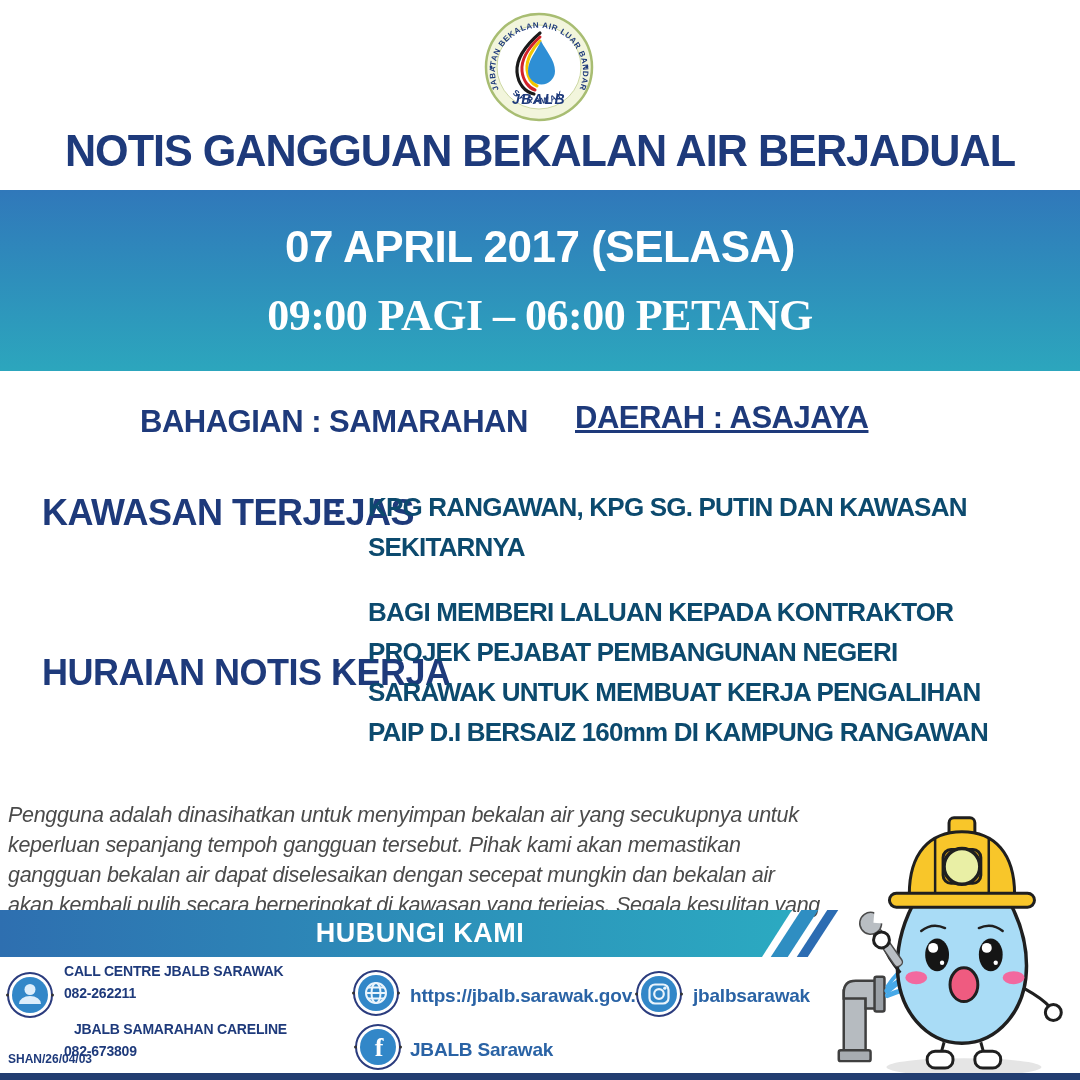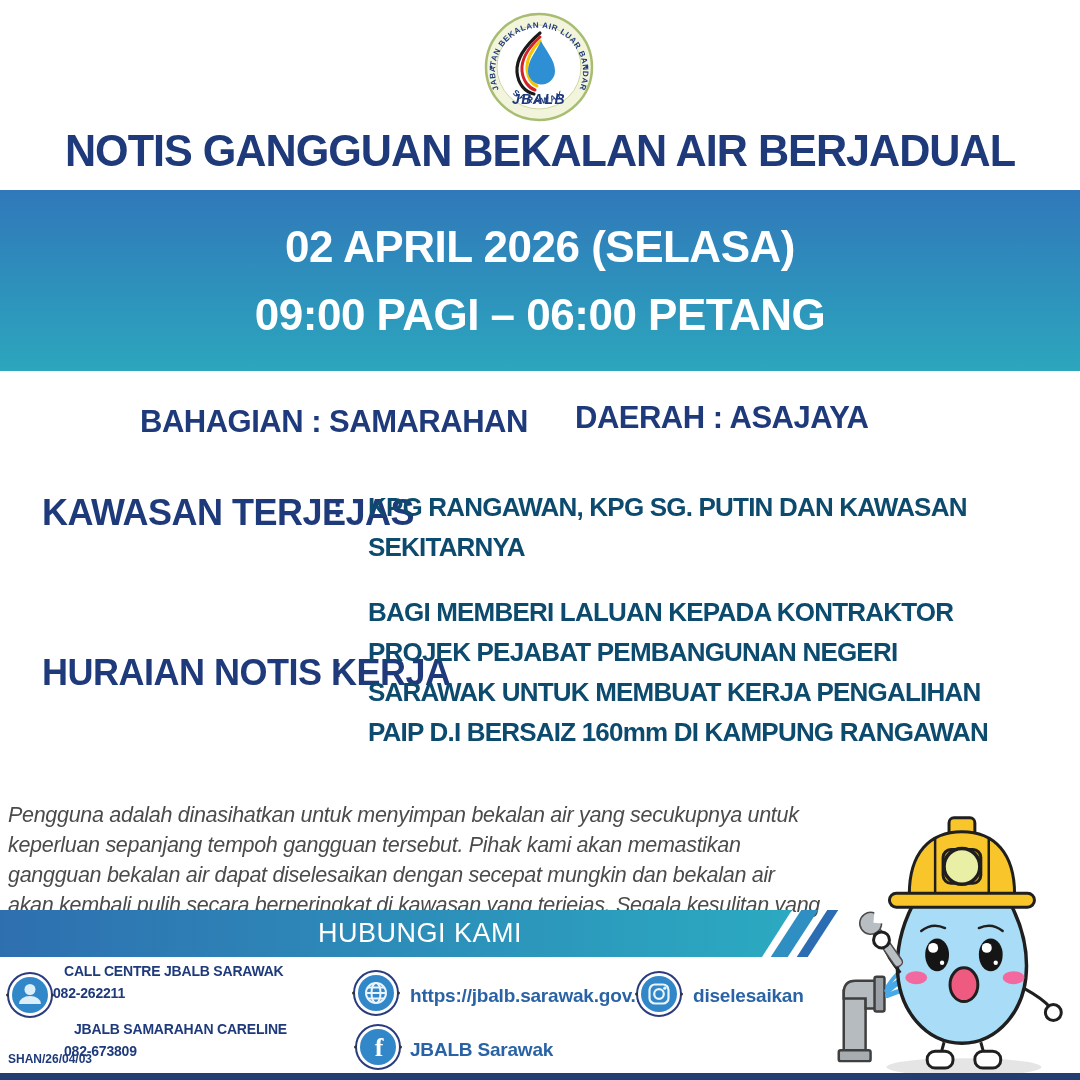--- a/index.html
+++ b/index.html
@@ -18,48 +18,48 @@
   }
 
   
   .banner{
     left:0;top:190px;width:1080px;height:181px;
     background:linear-gradient(180deg,#3078ba 0%,#2ca6bd 100%);
     color:#ffffff;text-align:center;
   }
   .banner .line{font-size:44px;font-weight:bold;letter-spacing:-0.5px;}
   .banner .line1{margin-top:32px;}
-  .banner .line2{margin-top:18px;}
+  .banner .line2{margin-top:18px;font-family:Liberation Serif, serif;}
 
   
   .region-row{top:404px;left:0;width:1080px;height:40px;}
   .region-item{position:absolute;font-size:31px;font-weight:bold;color:#1e3a7b;letter-spacing:-0.5px;white-space:nowrap;}
   .bahagian{left:140px;top:0;}
-  .daerah{left:575px;top:-4px;}
+  .daerah{left:575px;top:-4px;text-decoration:underline;}
 
   
   .field-label{font-size:36px;font-weight:bold;color:#1e3a7b;letter-spacing:-0.5px;white-space:nowrap;}
   .field-colon{font-size:28px;font-weight:bold;color:#1e3a7b;}
   .field-value{font-size:26px;font-weight:bold;color:#0c4a6e;letter-spacing:-0.8px;line-height:40px;width:622px;}
 
   
   .disclaimer{
     left:8px;top:800px;width:815px;
     font-style:italic;font-size:21.5px;line-height:30px;color:#4b4b4b;
     letter-spacing:-0.3px;
   }
 
   
   .contact-banner{
     left:0;top:910px;width:792px;height:47px;
     background:linear-gradient(90deg,#2e6fb0 0%,#2baac1 100%);
     clip-path:polygon(0 0,100% 0,calc(100% - 30px) 100%,0 100%);
     color:#fff;text-align:center;
   }
-  .contact-banner .heading{font-size:27px;font-weight:normal;letter-spacing:0.5px;margin-top:8px;padding-left:48px;}
+  .contact-banner .heading{font-size:27px;font-weight:bold;letter-spacing:0.5px;margin-top:8px;padding-left:48px;}
   .stripe{position:absolute;top:910px;height:47px;transform:skewX(-33deg);}
   .stripe1{left:786px;width:17px;background:#2f8ec2;}
   .stripe2{left:812px;width:11px;background:#2c6cb2;}
 
   
   .c-label{font-size:14px;font-weight:bold;color:#1e3a7b;letter-spacing:-0.2px;line-height:23px;white-space:nowrap;}
   .c-link{font-size:19px;font-weight:bold;color:#2a63a5;letter-spacing:-0.2px;white-space:nowrap;}
   .refcode{left:8px;top:1052px;font-size:12px;font-weight:bold;color:#1e3a7b;}
 
   .bottom-bar{left:0;bottom:0;width:1080px;height:7px;background:#223d70;}
@@ -91,21 +91,21 @@
       <path d="M 56,29 C 48,37 42,48 43,58 C 44,66 48,72 53,74" stroke="#f2c500" stroke-width="3"></path>
     </g>
 
     <path d="M 57,29 C 52,40 44,48 44,59 A 13.5,13.5 0 0 0 71,59 C 71,48 62,39 57,29 Z" fill="#2e8fd5"></path>
     <text x="55" y="92" text-anchor="middle" font-size="14" font-weight="bold" font-style="italic" fill="#1e3a7b" letter-spacing="1.5">JBALB</text>
   </svg>
 
   <div class="abs title">NOTIS GANGGUAN BEKALAN AIR BERJADUAL</div>
 
   <div class="abs banner">
-    <div class="line line1">02 APRIL 2026 (SELASA)</div>
+    <div class="line line1">07 APRIL 2017 (SELASA)</div>
     <div class="line line2">09:00 PAGI – 06:00 PETANG</div>
   </div>
 
   <div class="abs region-row">
     <span class="region-item bahagian">BAHAGIAN : SAMARAHAN</span>
     <span class="region-item daerah">DAERAH : ASAJAYA</span>
   </div>
 
   <div>
     <div class="abs field-label" style="left:42px;top:492px;">KAWASAN TERJEJAS</div>
@@ -129,21 +129,21 @@
 
   <svg class="abs" style="left:6px;top:971px;" width="48" height="48" viewBox="0 0 48 48">
     <circle cx="24" cy="24" r="22" fill="#ffffff" stroke="#2b3c7e" stroke-width="2"></circle>
     <circle cx="1.5" cy="24" r="1.5" fill="#333"></circle>
       <circle cx="46.5" cy="24" r="1.5" fill="#333"></circle>
     <circle cx="24" cy="24" r="18" fill="#3287c8"></circle>
     <circle cx="24" cy="18.5" r="5.5" fill="#ddeefb"></circle>
     <path d="M 13,33 A 11,8 0 0 1 35,33 Z" fill="#ddeefb"></path>
   </svg>
   <div class="abs c-label" style="left:64px;top:960px;">CALL CENTRE JBALB SARAWAK</div>
-  <div class="abs c-label" style="left:53px;top:982px;">082-262211</div>
+  <div class="abs c-label" style="left:64px;top:982px;">082-262211</div>
   <div class="abs c-label" style="left:64px;top:1018px;margin-left:10px;">JBALB SAMARAHAN CARELINE</div>
   <div class="abs c-label" style="left:64px;top:1040px;">082-673809</div>
 
   <svg class="abs" style="left:352px;top:969px;" width="48" height="48" viewBox="0 0 48 48">
     <circle cx="24" cy="24" r="22" fill="#ffffff" stroke="#2b3c7e" stroke-width="2"></circle>
     <circle cx="1.5" cy="24" r="1.5" fill="#333"></circle>
       <circle cx="46.5" cy="24" r="1.5" fill="#333"></circle>
     <circle cx="24" cy="24" r="18" fill="#3287c8"></circle>
     <g stroke="#eaf4fc" stroke-width="2" fill="none">
       <circle cx="24" cy="24" r="10"></circle>
@@ -166,21 +166,21 @@
 
   <svg class="abs" style="left:635px;top:970px;" width="48" height="48" viewBox="0 0 48 48">
     <circle cx="24" cy="24" r="22" fill="#ffffff" stroke="#2b3c7e" stroke-width="2"></circle>
     <circle cx="1.5" cy="24" r="1.5" fill="#333"></circle>
       <circle cx="46.5" cy="24" r="1.5" fill="#333"></circle>
     <circle cx="24" cy="24" r="18" fill="#3287c8"></circle>
     <rect x="14.5" y="14.5" width="19" height="19" rx="5.5" fill="none" stroke="#eaf4fc" stroke-width="2.2"></rect>
     <circle cx="24" cy="24" r="4.8" fill="none" stroke="#eaf4fc" stroke-width="2.2"></circle>
     <circle cx="29.8" cy="18.2" r="1.6" fill="#eaf4fc"></circle>
   </svg>
-  <div class="abs c-link" style="left:693px;top:985px;">diselesaikan</div>
+  <div class="abs c-link" style="left:693px;top:985px;">jbalbsarawak</div>
 
   <div class="abs refcode">SHAN/26/04/03</div>
 
   <svg class="abs" style="left:828px;top:782px;" width="252" height="298" viewBox="0 0 250 300">
     <ellipse cx="135" cy="287" rx="78" ry="9" fill="#e5e5e5"></ellipse>
 
     <g>
       <rect x="14" y="210" width="22" height="66" fill="#b6bbc0" stroke="#3f3f3f" stroke-width="2.5"></rect>
       <rect x="9" y="270" width="32" height="11" rx="2" fill="#a7acb1" stroke="#3f3f3f" stroke-width="2.5"></rect>
       <path d="M 14,218 L 14,212 Q 14,200 26,200 L 48,200 L 48,228 L 36,228 L 36,218 Z" fill="#b6bbc0" stroke="#3f3f3f" stroke-width="2.5"></path>

